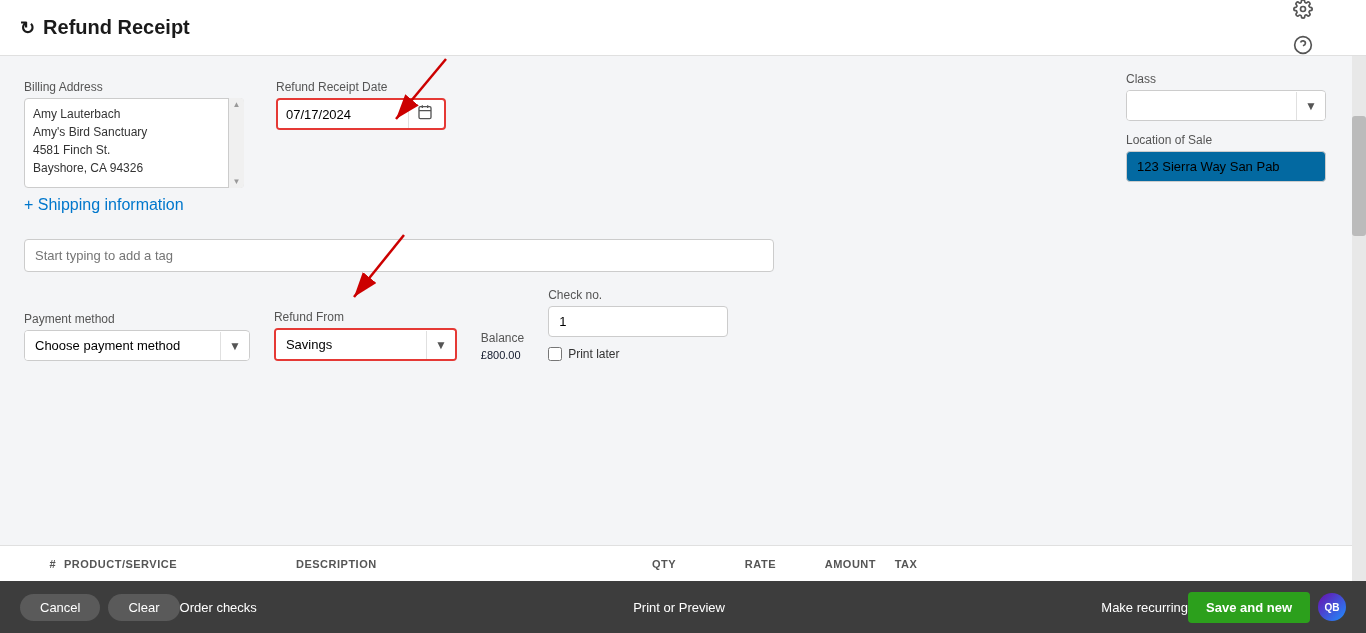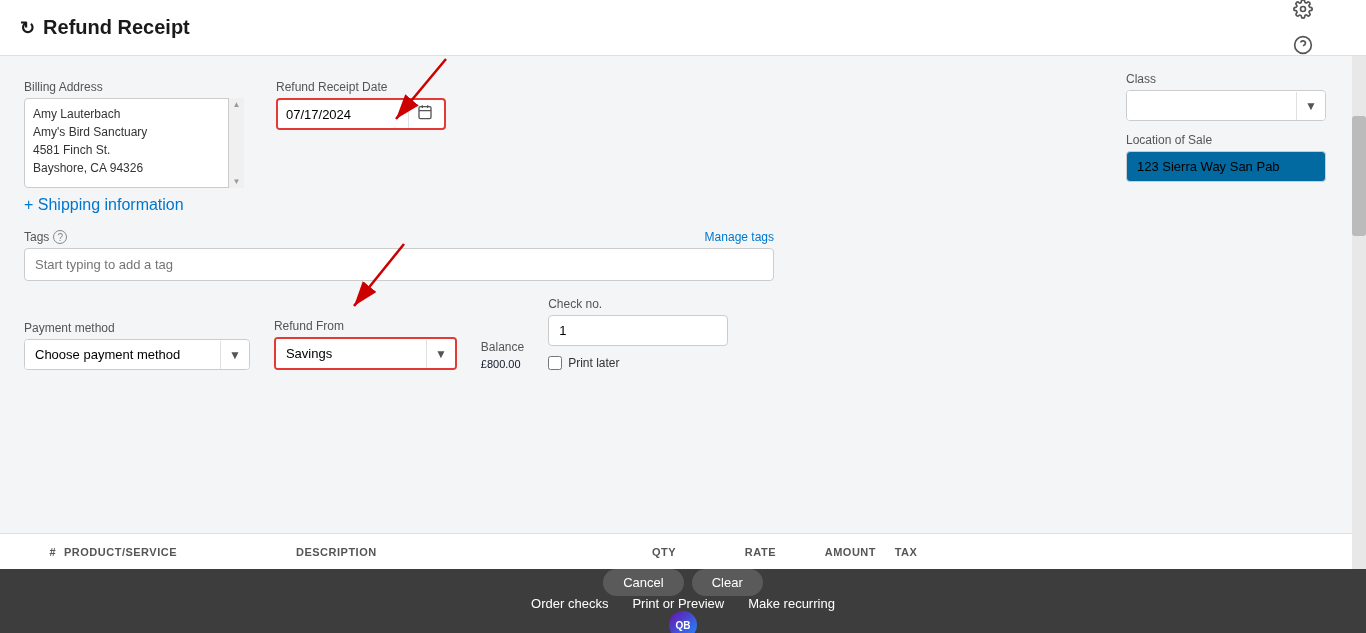--- a/index.html
+++ b/index.html
@@ -77,21 +77,21 @@
       flex: 1;
       padding: 24px 24px 16px 24px;
       overflow-y: auto;
       background: #f4f5f7;
     }
 
     .form-row {
       display: flex;
       gap: 32px;
       align-items: flex-start;
-      margin-bottom: 16px;
+      margin-bottom: 25px;
     }
 
     .form-group {
       display: flex;
       flex-direction: column;
       gap: 4px;
     }
 
     .form-label {
       font-size: 12px;
@@ -309,45 +309,44 @@
     .col-product { width: 240px; padding-left: 8px; }
     .col-desc { width: 300px; }
     .col-qty { width: 80px; text-align: right; }
     .col-rate { width: 100px; text-align: right; }
     .col-amount { width: 100px; text-align: right; }
     .col-tax { width: 60px; text-align: center; }
 
     
     .footer {
       background: #3d3d3d;
-      height: 64px;
+      height: 52px;
       display: flex;
       align-items: center;
       padding: 0 20px;
       flex-shrink: 0;
-      flex-direction: column;
     }
     .footer-left {
       display: flex;
       gap: 8px;
       align-items: center;
     }
     .footer-btn-dark {
       background: #5a5a5a;
       color: #fff;
       border: none;
       border-radius: 20px;
       padding: 6px 20px;
       font-size: 13px;
       cursor: pointer;
     }
     .footer-center {
       flex: 1;
       display: flex;
-      justify-content: center;
+      justify-content: space-between;
       gap: 24px;
     }
     .footer-link {
       color: #fff;
       font-size: 13px;
       text-decoration: none;
       cursor: pointer;
       background: none;
       border: none;
     }
@@ -473,27 +472,20 @@
                 <polygon points="0 0, 10 3.5, 0 7" fill="#cc0000"></polygon>
               </marker>
             </defs>
             <line x1="70" y1="10" x2="20" y2="70" stroke="#cc0000" stroke-width="2.5" marker-end="url(#arrowhead1)"></line>
           </svg>
         </div>
       </div>
     </div>
 
     <div class="tags-section">
-      <div class="tags-header" style="width:750px;">
-        <div class="tags-label">
-          <span>Tags</span>
-          <span class="info-icon">?</span>
-        </div>
-        <a class="manage-tags-link">Manage tags</a>
-      </div>
       <input class="tags-input" type="text" placeholder="Start typing to add a tag" style="">
     </div>
 
     <div class="payment-row" style="position:relative;">
 
       <div class="form-group">
         <label class="form-label">Payment method</label>
         <div class="select-wrap payment-method-wrap">
           <select class="select-field">
             <option>Choose payment method</option>
@@ -576,15 +568,16 @@
   <div class="footer-left">
     <button class="footer-btn-dark">Cancel</button>
     <button class="footer-btn-dark">Clear</button>
   </div>
   <div class="footer-center">
     <button class="footer-link">Order checks</button>
     <button class="footer-link">Print or Preview</button>
     <button class="footer-link">Make recurring</button>
   </div>
   <div class="footer-right">
+    <button class="save-new-btn">Save and new</button>
     <div class="qb-icon">QB</div>
   </div>
 </div>
 
 </body></html>

